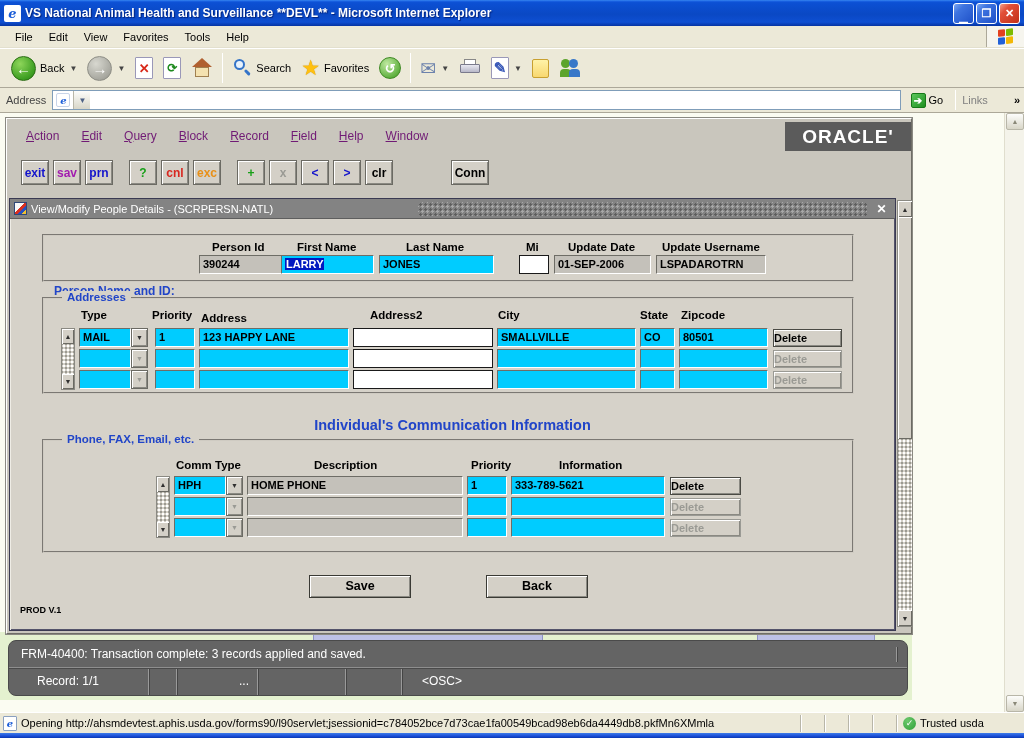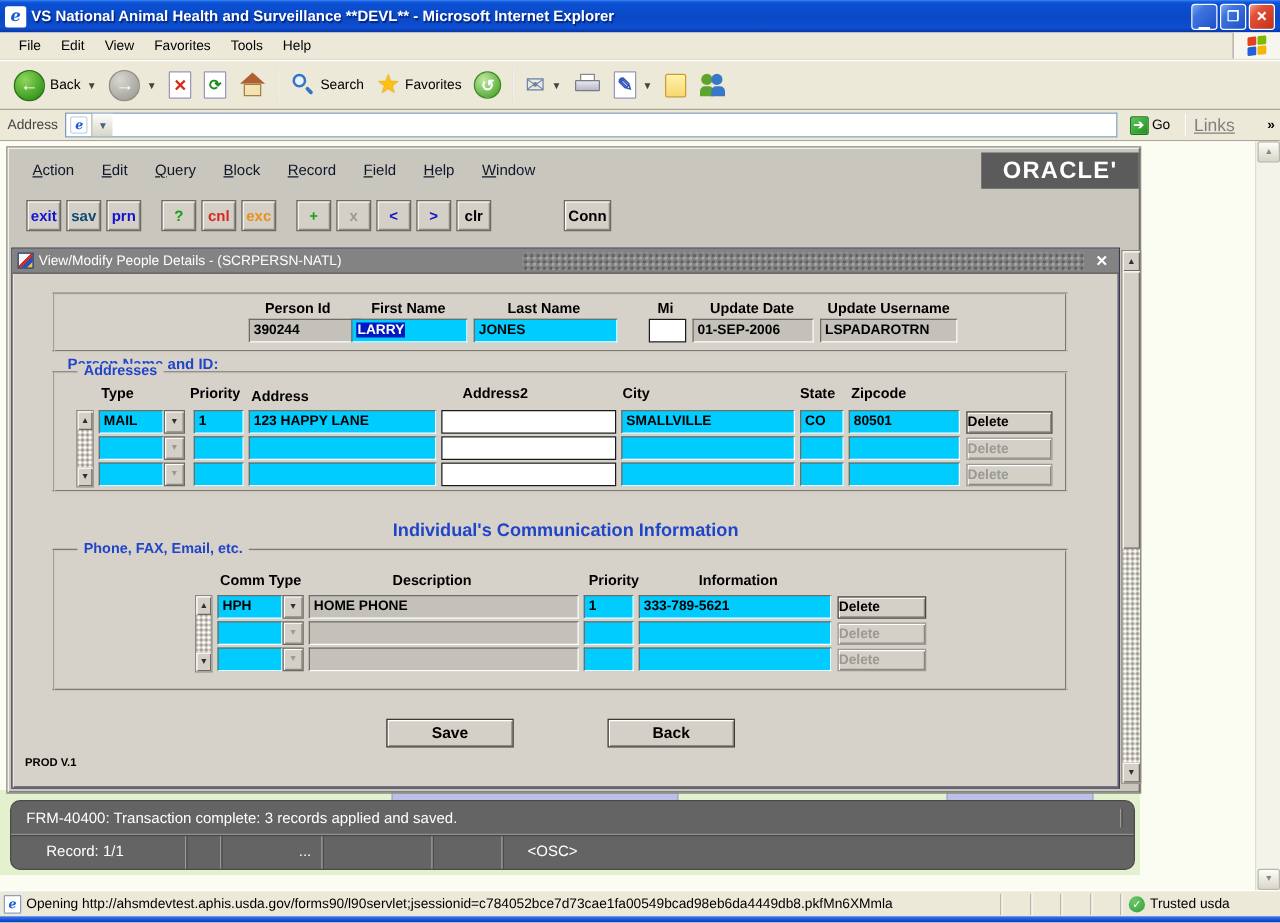--- a/index.html
+++ b/index.html
@@ -71,33 +71,33 @@
   .addr-input-wrap { position:relative; width:858px; height:20px; background:#fff; border:1px solid #7F9DB9; display:flex; align-items:center; }
   .addr-favicon { width:14px; height:14px; margin:0 3px; background:#fff; border:1px solid #C8D4E8; border-radius:2px;
     display:flex; align-items:center; justify-content:center; color:#1A5CD8; font:italic bold 10px "DejaVu Serif",serif; }
   .addr-input { border:0; outline:0; flex:1; font-size:11px; font-family:"Liberation Sans",sans-serif; color:#000; }
   .addr-drop { width:17px; height:18px; background:linear-gradient(#FDFDFB,#D8D6C8); border-left:1px solid #B8B6A8;
     display:flex; align-items:center; justify-content:center; font-size:8px; color:#4D6185; }
   .go-btn { display:flex; align-items:center; gap:3px; padding:1px 6px; margin-left:4px; font-size:11px; }
   .go-ico { width:15px; height:15px; background:linear-gradient(135deg,#5CC85C,#1E8E1E); border:1px solid #187818; border-radius:2px;
     color:#fff; font-size:10px; font-weight:bold; display:flex; align-items:center; justify-content:center; }
   .links-sep { width:1px; height:20px; background:#ACA899; border-right:1px solid #fff; margin:0 6px; }
-  .links-label { font-size:14px; color:#808080; padding-right:10px;text-decoration:underline; }
+  .links-label { font-size:11px; color:#808080; padding-right:10px; }
   .links-chev { font-size:11px; font-weight:bold; color:#000; margin-left:16px; }
 
   
   .page { position:absolute; top:113px; left:0; width:1004px; height:599px; background:#FBFCF2; overflow:hidden; }
   .green-strip { position:absolute; left:0; top:519px; width:912px; height:68px; background:var(--page-green); }
   .hidden-btn { position:absolute; top:519px; height:10px; background:#BCC0E6; border:1px solid #8E92C4; border-bottom:none; border-radius:3px 3px 0 0; }
 
   
   .applet { position:absolute; left:6px; top:5px; width:906px; height:516px; background:var(--applet);
     border:1px solid; border-color:#FFFFFF #6E6D66 #6E6D66 #FFFFFF; outline:1px solid #8A8982; }
   .omenu { position:absolute; top:8px; left:10px; display:flex; gap:4px; }
-  .omenu-item { font-size:12px; color:#0f172a; padding:2px 9px; display:inline-block; }
+  .omenu-item { font-size:12px; color:#701a75; padding:2px 9px; display:inline-block; }
   .omenu-item::first-letter { text-decoration:underline; }
   .oracle-logo { position:absolute; top:3px; right:0px; width:126px; height:29px; background:#5B5B5B;
     color:#fff; display:flex; align-items:center; justify-content:center;
     font-size:19px; font-weight:bold; letter-spacing:1px; font-family:"Liberation Sans",sans-serif; }
   .otoolbar { position:absolute; top:41px; left:14px; display:flex; align-items:center; }
   .obtn { width:28px; height:25px; margin-right:4px; background:#D4D0C7; border:1px solid #6B6A63;
     box-shadow:inset 1px 1px 0 #FFFFFF, inset -1px -1px 0 #8A8982;
     display:flex; align-items:center; justify-content:center; font-size:12px; font-weight:bold; }
   .obtn.wide { width:38px; }
   .gap12 { width:12px; } .gap58 { width:54px; }
@@ -330,21 +330,21 @@
       <span class="omenu-item">Block</span>
       <span class="omenu-item">Record</span>
       <span class="omenu-item">Field</span>
       <span class="omenu-item">Help</span>
       <span class="omenu-item">Window</span>
     </div>
     <div class="oracle-logo">ORACLE'</div>
 
     <div class="otoolbar">
       <div class="obtn" style="color: rgb(20, 20, 204);">exit</div>
-      <div class="obtn" style="color: #0c4a6e;">sav</div>
+      <div class="obtn" style="color: #a21caf;">sav</div>
       <div class="obtn" style="color: rgb(20, 20, 204);">prn</div>
       <div class="gap12"></div>
       <div class="obtn" style="color: rgb(24, 160, 24);">?</div>
       <div class="obtn" style="color: rgb(216, 40, 32);">cnl</div>
       <div class="obtn" style="color: rgb(232, 144, 24);">exc</div>
       <div class="gap12"></div>
       <div class="obtn" style="color: rgb(24, 160, 24);">+</div>
       <div class="obtn" style="color: rgb(154, 154, 148);">x</div>
       <div class="obtn" style="color: rgb(20, 20, 204);">&lt;</div>
       <div class="obtn" style="color: rgb(20, 20, 204);">&gt;</div>

